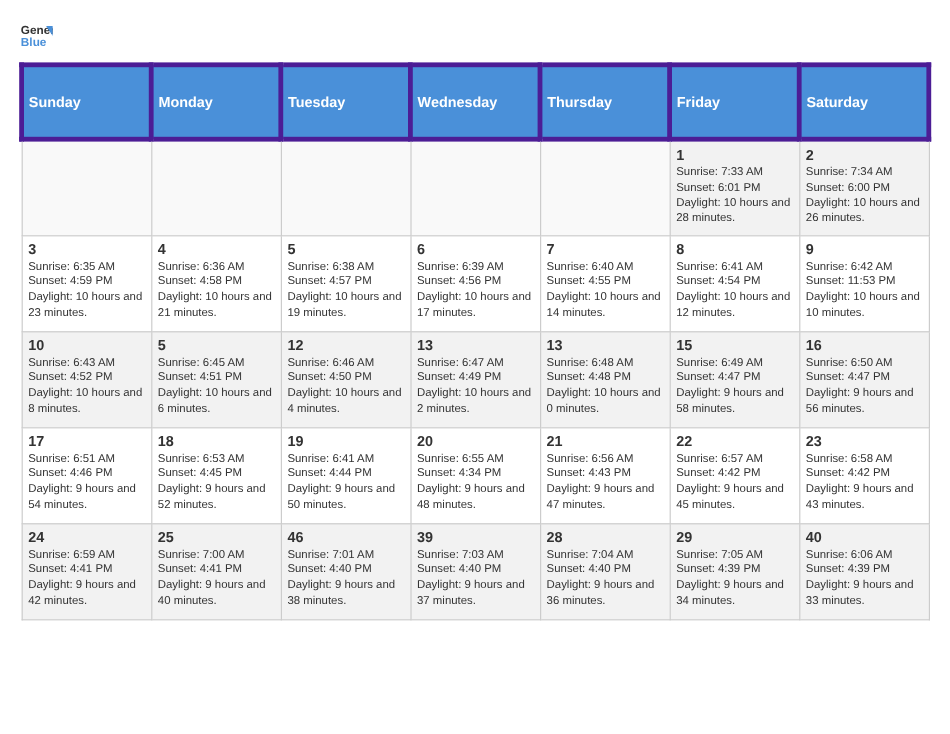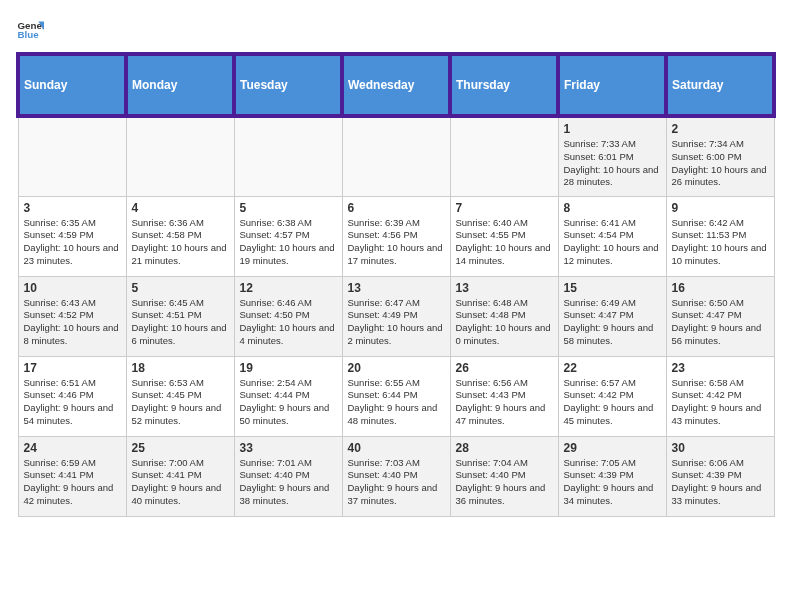--- a/index.html
+++ b/index.html
@@ -237,34 +237,34 @@
         </td>
         <td>
           <span class="day-number">18</span>
           <div class="cell-info">Sunrise: 6:53 AM
 Sunset: 4:45 PM
 Daylight: 9 hours
 and 52 minutes.</div>
         </td>
         <td>
           <span class="day-number">19</span>
-          <div class="cell-info">Sunrise: 2:54 AM
+          <div class="cell-info">Sunrise: 6:41 AM
 Sunset: 4:44 PM
 Daylight: 9 hours
 and 50 minutes.</div>
         </td>
         <td>
           <span class="day-number">20</span>
           <div class="cell-info">Sunrise: 6:55 AM
-Sunset: 6:44 PM
+Sunset: 4:34 PM
 Daylight: 9 hours
 and 48 minutes.</div>
         </td>
         <td>
-          <span class="day-number">26</span>
+          <span class="day-number">21</span>
           <div class="cell-info">Sunrise: 6:56 AM
 Sunset: 4:43 PM
 Daylight: 9 hours
 and 47 minutes.</div>
         </td>
         <td>
           <span class="day-number">22</span>
           <div class="cell-info">Sunrise: 6:57 AM
 Sunset: 4:42 PM
 Daylight: 9 hours
@@ -287,49 +287,49 @@
 and 42 minutes.</div>
         </td>
         <td class="shaded">
           <span class="day-number">25</span>
           <div class="cell-info">Sunrise: 7:00 AM
 Sunset: 4:41 PM
 Daylight: 9 hours
 and 40 minutes.</div>
         </td>
         <td class="shaded">
-          <span class="day-number">33</span>
+          <span class="day-number">46</span>
           <div class="cell-info">Sunrise: 7:01 AM
 Sunset: 4:40 PM
 Daylight: 9 hours
 and 38 minutes.</div>
         </td>
         <td class="shaded">
-          <span class="day-number">40</span>
+          <span class="day-number">39</span>
           <div class="cell-info">Sunrise: 7:03 AM
 Sunset: 4:40 PM
 Daylight: 9 hours
 and 37 minutes.</div>
         </td>
         <td class="shaded">
           <span class="day-number">28</span>
           <div class="cell-info">Sunrise: 7:04 AM
 Sunset: 4:40 PM
 Daylight: 9 hours
 and 36 minutes.</div>
         </td>
         <td class="shaded">
           <span class="day-number">29</span>
           <div class="cell-info">Sunrise: 7:05 AM
 Sunset: 4:39 PM
 Daylight: 9 hours
 and 34 minutes.</div>
         </td>
         <td class="shaded">
-          <span class="day-number">30</span>
+          <span class="day-number">40</span>
           <div class="cell-info">Sunrise: 6:06 AM
 Sunset: 4:39 PM
 Daylight: 9 hours
 and 33 minutes.</div>
         </td>
       </tr>
     </tbody>
 </table>
 
 </body></html>

